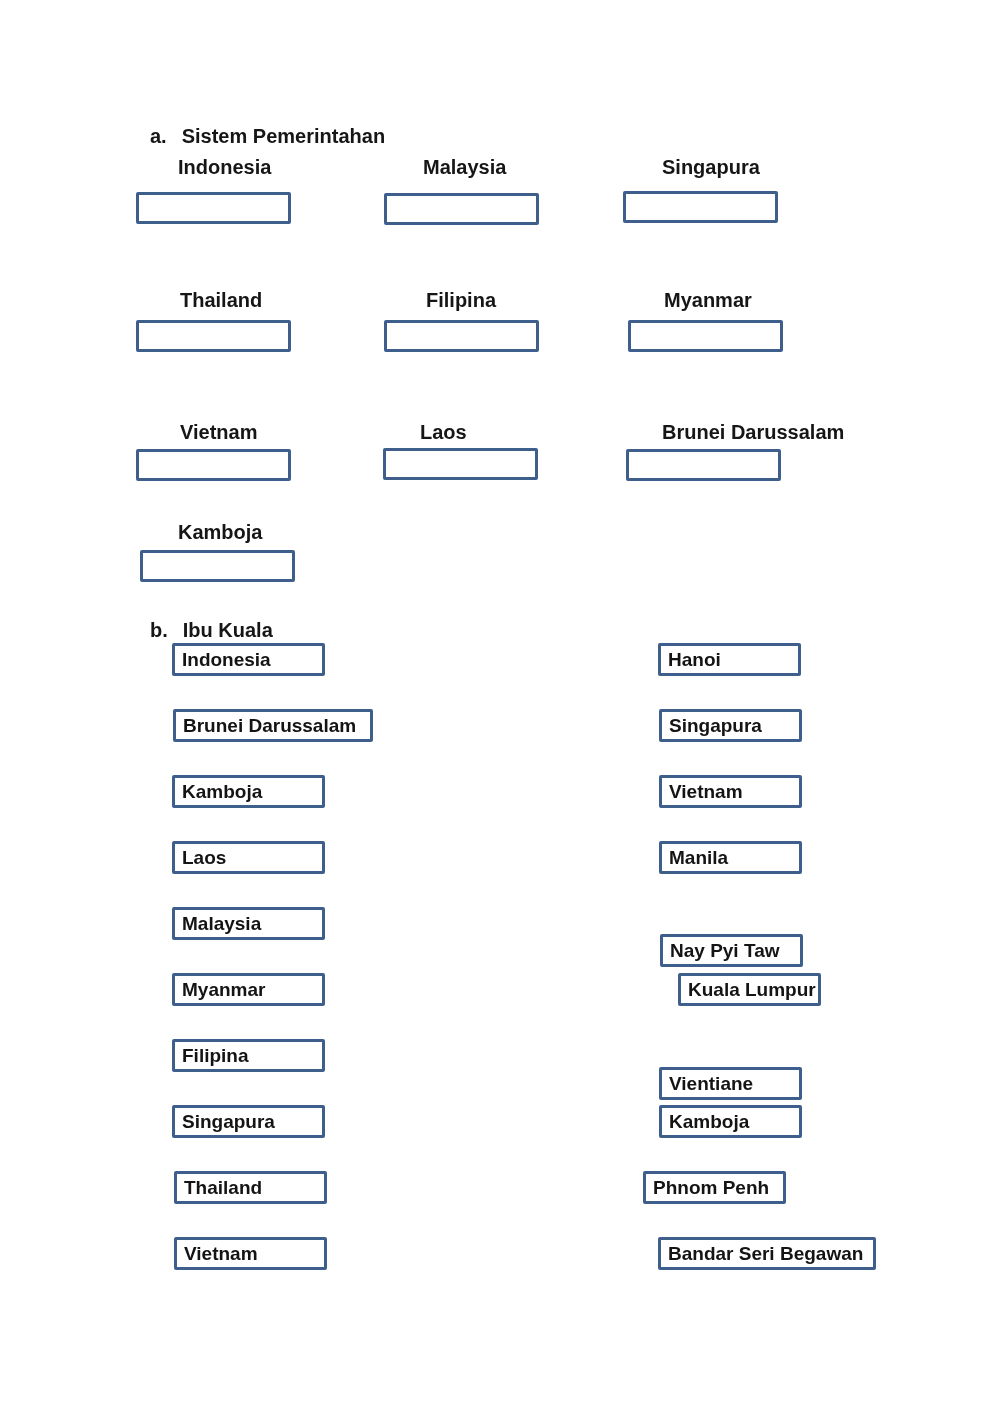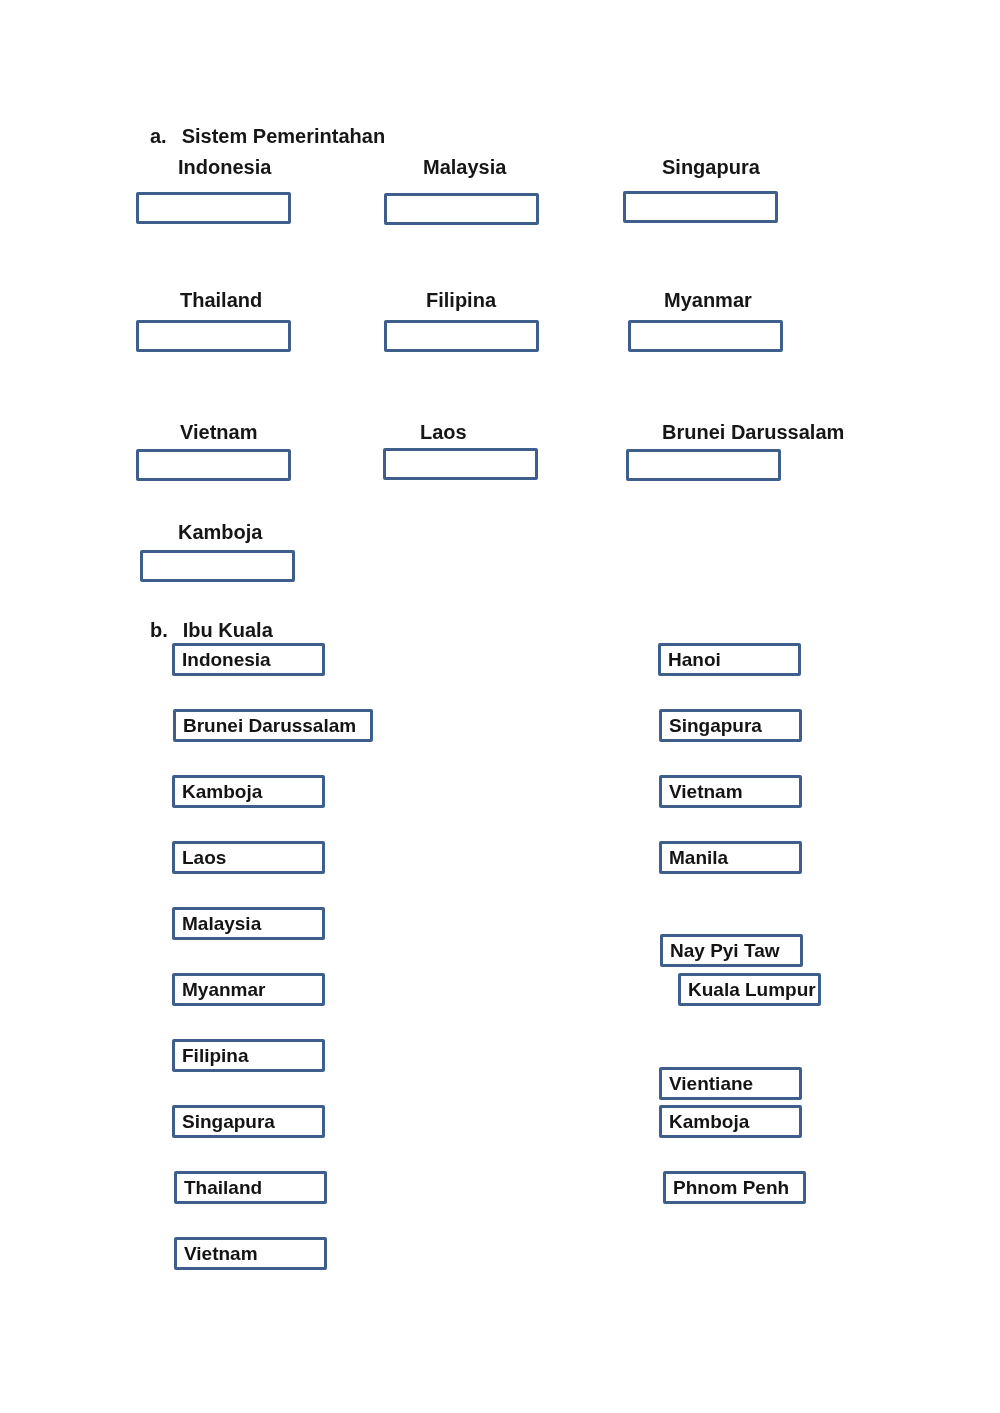--- a/index.html
+++ b/index.html
@@ -96,15 +96,16 @@
   <div class="item-box left" style="left:174px;top:1237px">Vietnam</div>
 
   <div class="item-box right" style="left:658px;top:643px">Hanoi</div>
   <div class="item-box right" style="left:659px;top:709px">Singapura</div>
   <div class="item-box right" style="left:659px;top:775px">Vietnam</div>
   <div class="item-box right" style="left:659px;top:841px">Manila</div>
   <div class="item-box right" style="left:660px;top:934px">Nay Pyi Taw</div>
   <div class="item-box right" style="left:678px;top:973px">Kuala Lumpur</div>
   <div class="item-box right" style="left:659px;top:1067px">Vientiane</div>
   <div class="item-box right" style="left:659px;top:1105px">Kamboja</div>
-  <div class="item-box right" style="left:663px;top:1171px">Phnom Penh</div>
+  <div class="item-box right" style="left:643px;top:1171px">Phnom Penh</div>
+  <div class="item-box right" style="left:658px;top:1237px;width:218px">Bandar Seri Begawan</div>
 
 </div>
 
 </body></html>

